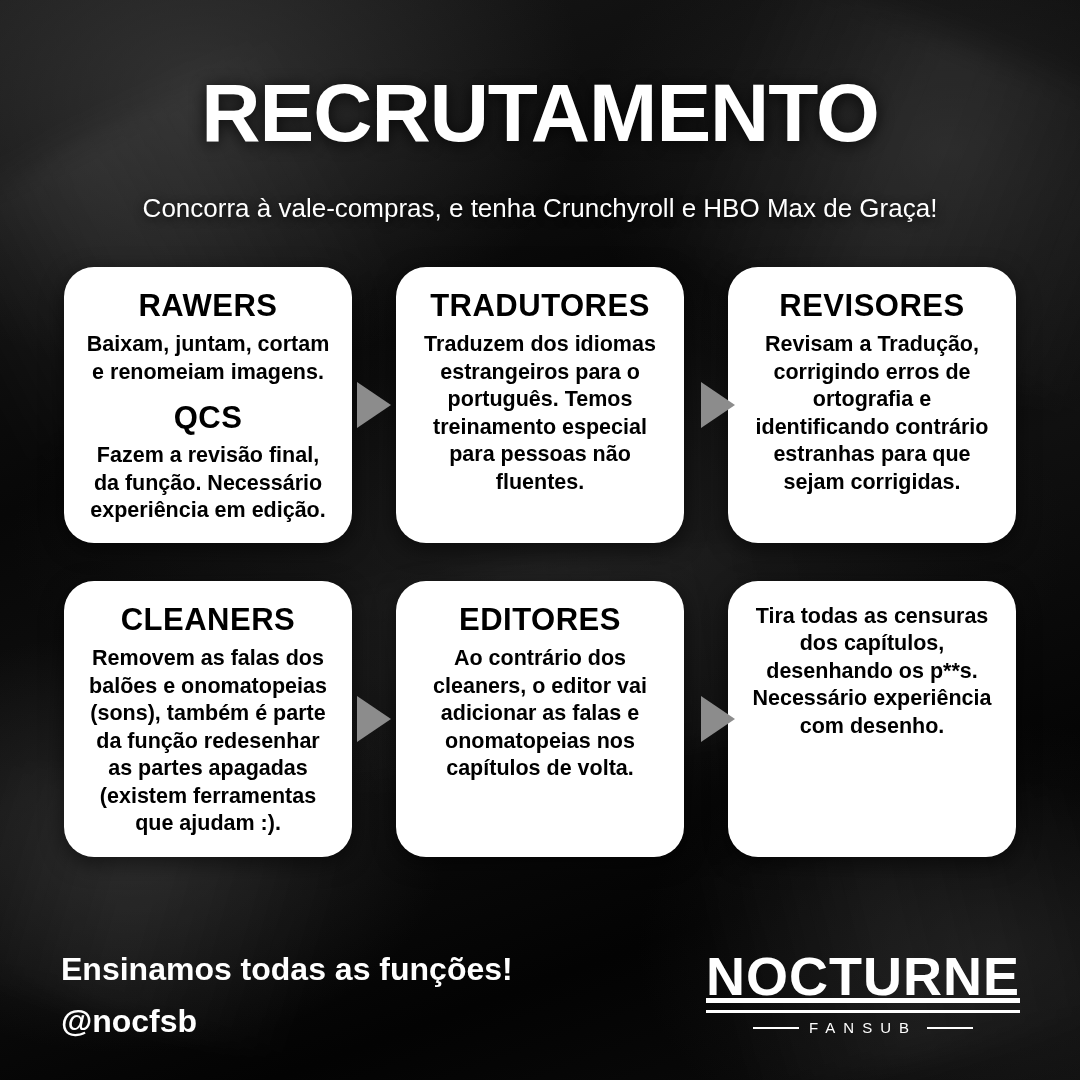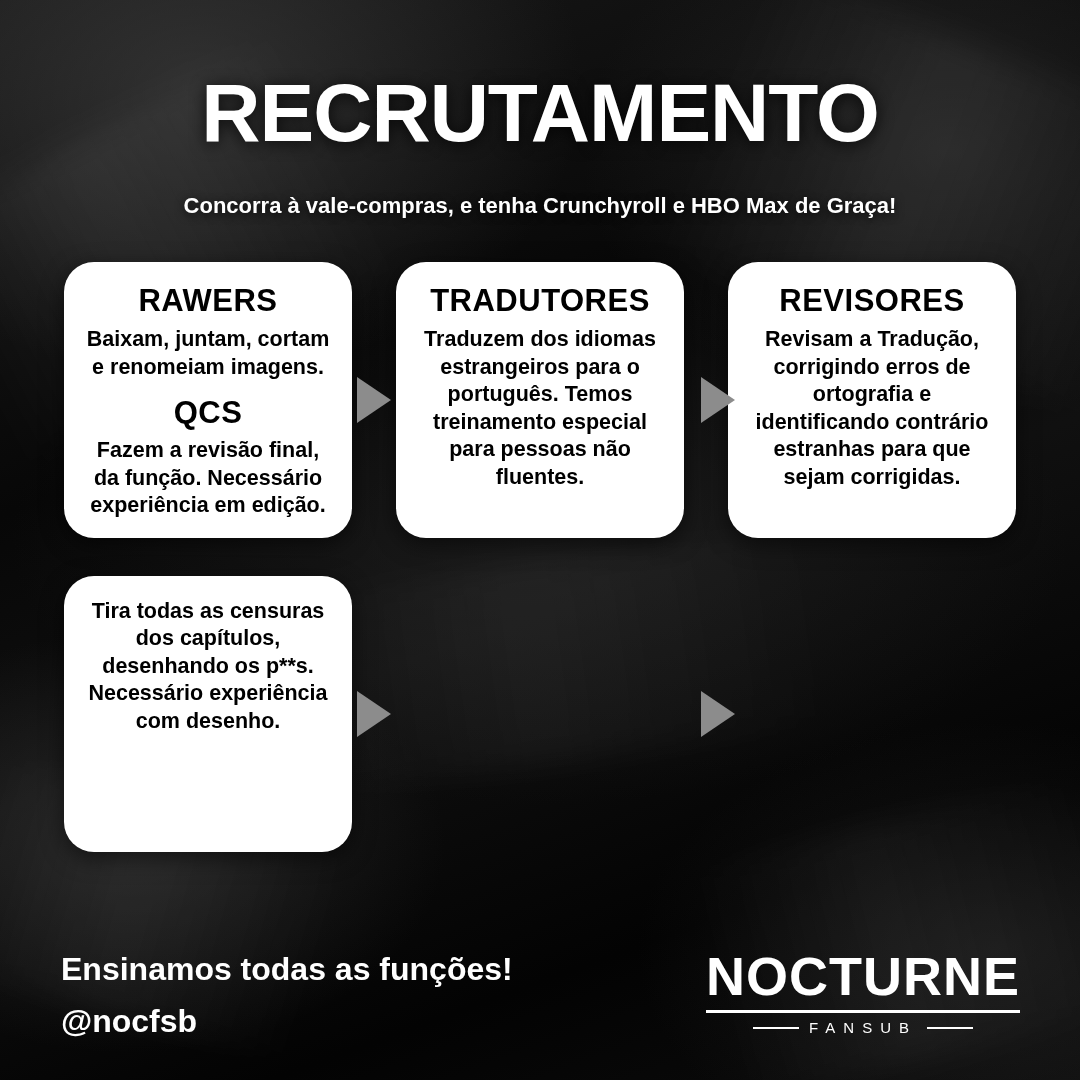--- a/index.html
+++ b/index.html
@@ -42,22 +42,22 @@
     font-weight: 700;
     letter-spacing: -1px;
     padding-top: 72px;
     line-height: 1;
     text-shadow: 0 2px 16px rgba(0,0,0,0.8);
   }
   .subtitle {
     position: relative;
     text-align: center;
     color: #ffffff;
-    font-size: 22px;
-    font-weight: 700;
+    font-size: 26px;
+    font-weight: 400;
     line-height: 1.28;
     margin-top: 38px;
     padding: 0 90px;
     text-shadow: 0 2px 10px rgba(0,0,0,0.8);
   }
 
   .grid-wrap {
     position: relative;
     margin-top: 42px;
     padding: 0 64px;
@@ -139,20 +139,21 @@
     font-size: 32px;
     font-weight: 700;
     margin-top: 14px;
   }
   .logo { text-align: center; color: #ffffff; padding-bottom: 4px; }
   .logo .brand {
     font-size: 54px;
     font-weight: 700;
     letter-spacing: 1px;
     line-height: 1;
+    text-decoration: underline;
   }
   .logo .rule {
     height: 3px;
     background: #ffffff;
     margin: 7px 0 6px;
   }
   .logo .fansub-row {
     display: flex;
     align-items: center;
     justify-content: center;
@@ -197,23 +198,31 @@
 
       <div class="arrow a2"></div>
 
       <div class="card">
         <h3>REVISORES</h3>
         <p>Revisam a Tradução, corrigindo erros de ortografia e identificando contrário estranhas para que sejam corrigidas.</p>
       </div>
     </div>
 
     <div class="row r2">
+      <div class="card">
+        <h3>CLEANERS</h3>
+        <p>Removem as falas dos balões e onomatopeias (sons), também é parte da função redesenhar as partes apagadas (existem ferramentas que ajudam :).</p>
+      </div>
 
       <div class="arrow a1"></div>
 
+      <div class="card">
+        <h3>EDITORES</h3>
+        <p>Ao contrário dos cleaners, o editor vai adicionar as falas e onomatopeias nos capítulos de volta.</p>
+      </div>
 
       <div class="arrow a2"></div>
 
       <div class="card">
         <p>Tira todas as censuras dos capítulos, desenhando os p**s. Necessário experiência com desenho.</p>
       </div>
     </div>
 
   </div>
 

